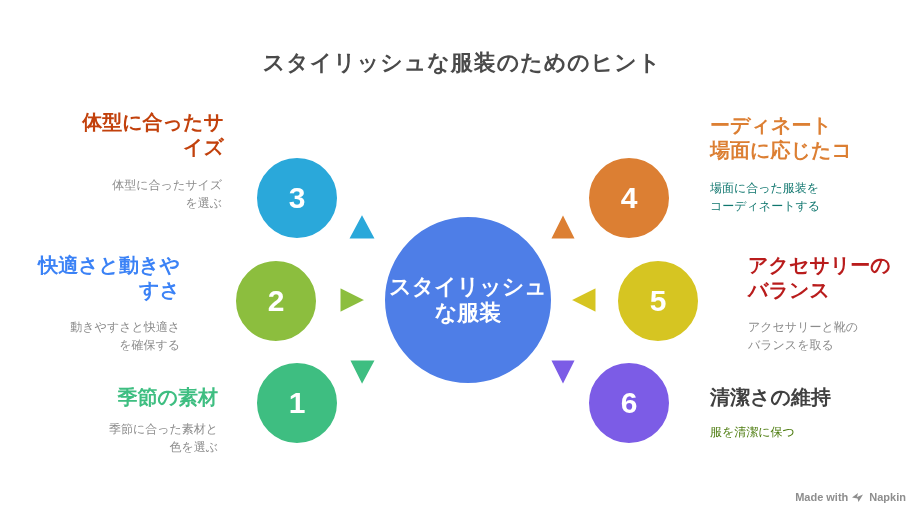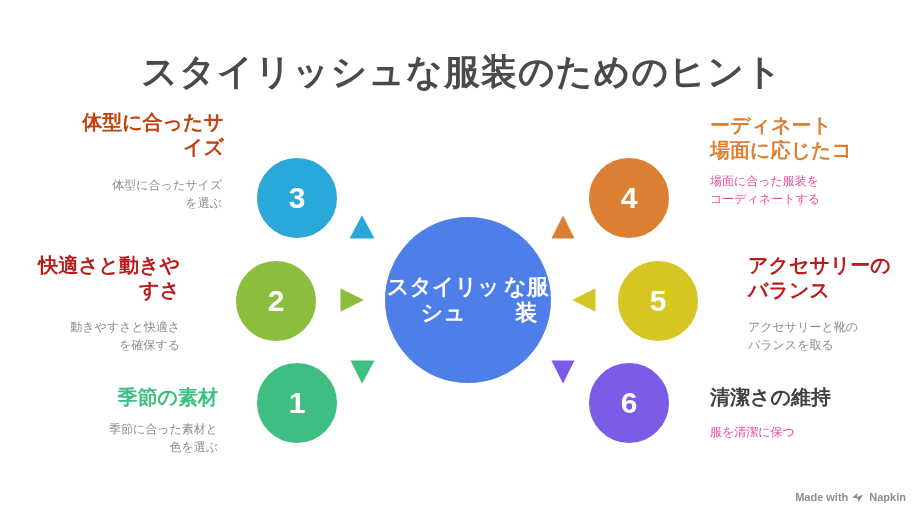--- a/index.html
+++ b/index.html
@@ -2,42 +2,42 @@
 <html><head>
 <meta charset="utf-8">
 <style>
   html,body { margin:0; padding:0; background:#fff; }
   .canvas {
     position:relative; width:924px; height:516px; background:#fff;
     overflow:hidden; font-family:"Liberation Sans", sans-serif;
   }
   .title {
     position:absolute; top:48px; left:0; width:100%;
-    text-align:center; font-size:36px; font-weight:bold; letter-spacing:1px;
+    text-align:center; font-size:22px; font-weight:bold; letter-spacing:1px;
   }
   .heading {
     position:absolute; font-weight:bold; font-size:20px; line-height:25px;
   }
   .desc {
     position:absolute; font-size:12px; line-height:18px;
   }
   .align-right { text-align:right; }
   .align-left  { text-align:left; }
   .line:empty { display:none; }
   .bubble {
     position:absolute; border-radius:50%; box-sizing:border-box;
     border:2px solid #fff; display:flex; align-items:center; justify-content:center;
   }
   .num-bubble { width:84px; height:84px; }
   .num {
     color:#fff; font-size:30px; font-weight:bold;
   }
   .center-bubble {
     width:172px; height:172px; border-width:3px;
-    flex-direction:row; text-align:center;
+    flex-direction:column; text-align:center;
   }
   .center-label {
     color:#fff; font-size:22px; font-weight:bold; line-height:26px;
   }
   .arrows-layer {
     position:absolute; left:0; top:0; width:924px; height:516px; pointer-events:none;
   }
   .footer {
     position:absolute; right:18px; bottom:13px;
     font-size:11px; display:flex; align-items:center; gap:4px;
@@ -54,21 +54,21 @@
 
   <div class="heading align-right" style="top: 110px; right: 700px; width: 180px; color: #c2410c;">
     <div class="line">体型に合ったサ</div>
     <div class="line">イズ</div>
   </div>
   <div class="desc align-right" style="top: 176px; right: 702px; width: 200px; color: rgb(140, 140, 140);">
     <div class="line">体型に合ったサイズ</div>
     <div class="line">を選ぶ</div>
   </div>
 
-  <div class="heading align-right" style="top: 253px; right: 744px; width: 170px; color: #b91c1c;">
+  <div class="heading align-right" style="top: 253px; right: 744px; width: 170px; color: #3b82f6;">
     <div class="line">快適さと動きや</div>
     <div class="line">すさ</div>
   </div>
   <div class="desc align-right" style="top: 318px; right: 744px; width: 200px; color: rgb(140, 140, 140);">
     <div class="line">動きやすさと快適さ</div>
     <div class="line">を確保する</div>
   </div>
 
   <div class="heading align-right" style="top: 385px; right: 706px; width: 180px; color: rgb(62, 190, 129);">
     <div class="line">季節の素材</div>
@@ -76,39 +76,39 @@
   </div>
   <div class="desc align-right" style="top: 420px; right: 706px; width: 200px; color: rgb(140, 140, 140);">
     <div class="line">季節に合った素材と</div>
     <div class="line">色を選ぶ</div>
   </div>
 
   <div class="heading align-left" style="top: 113px; left: 710px; width: 170px; color: rgb(220, 127, 51);">
     <div class="line">ーディネート</div>
     <div class="line">場面に応じたコ</div>
   </div>
-  <div class="desc align-left" style="top: 172px; left: 710px; width: 200px; color: #ec4899;">
+  <div class="desc align-left" style="top: 179px; left: 710px; width: 200px; color: #0f766e;">
     <div class="line">場面に合った服装を</div>
     <div class="line">コーディネートする</div>
   </div>
 
   <div class="heading align-left" style="top: 253px; left: 748px; width: 170px; color: #b91c1c;">
     <div class="line">アクセサリーの</div>
     <div class="line">バランス</div>
   </div>
   <div class="desc align-left" style="top: 318px; left: 748px; width: 200px; color: rgb(140, 140, 140);">
     <div class="line">アクセサリーと靴の</div>
     <div class="line">バランスを取る</div>
   </div>
 
   <div class="heading align-left" style="top: 385px; left: 710px; width: 180px; color: #404040;">
     <div class="line">清潔さの維持</div>
 
   </div>
-  <div class="desc align-left" style="top: 423px; left: 710px; width: 200px; color: #ec4899;">
+  <div class="desc align-left" style="top: 423px; left: 710px; width: 200px; color: #4d7c0f;">
     <div class="line">服を清潔に保つ</div>
 
   </div>
 
   <div class="bubble num-bubble" style="left: 255px; top: 156px; background-color: rgb(42, 168, 218);">
     <span class="num">3</span>
   </div>
   <div class="bubble num-bubble" style="left: 234px; top: 259px; background-color: rgb(140, 190, 62);">
     <span class="num">2</span>
   </div>

